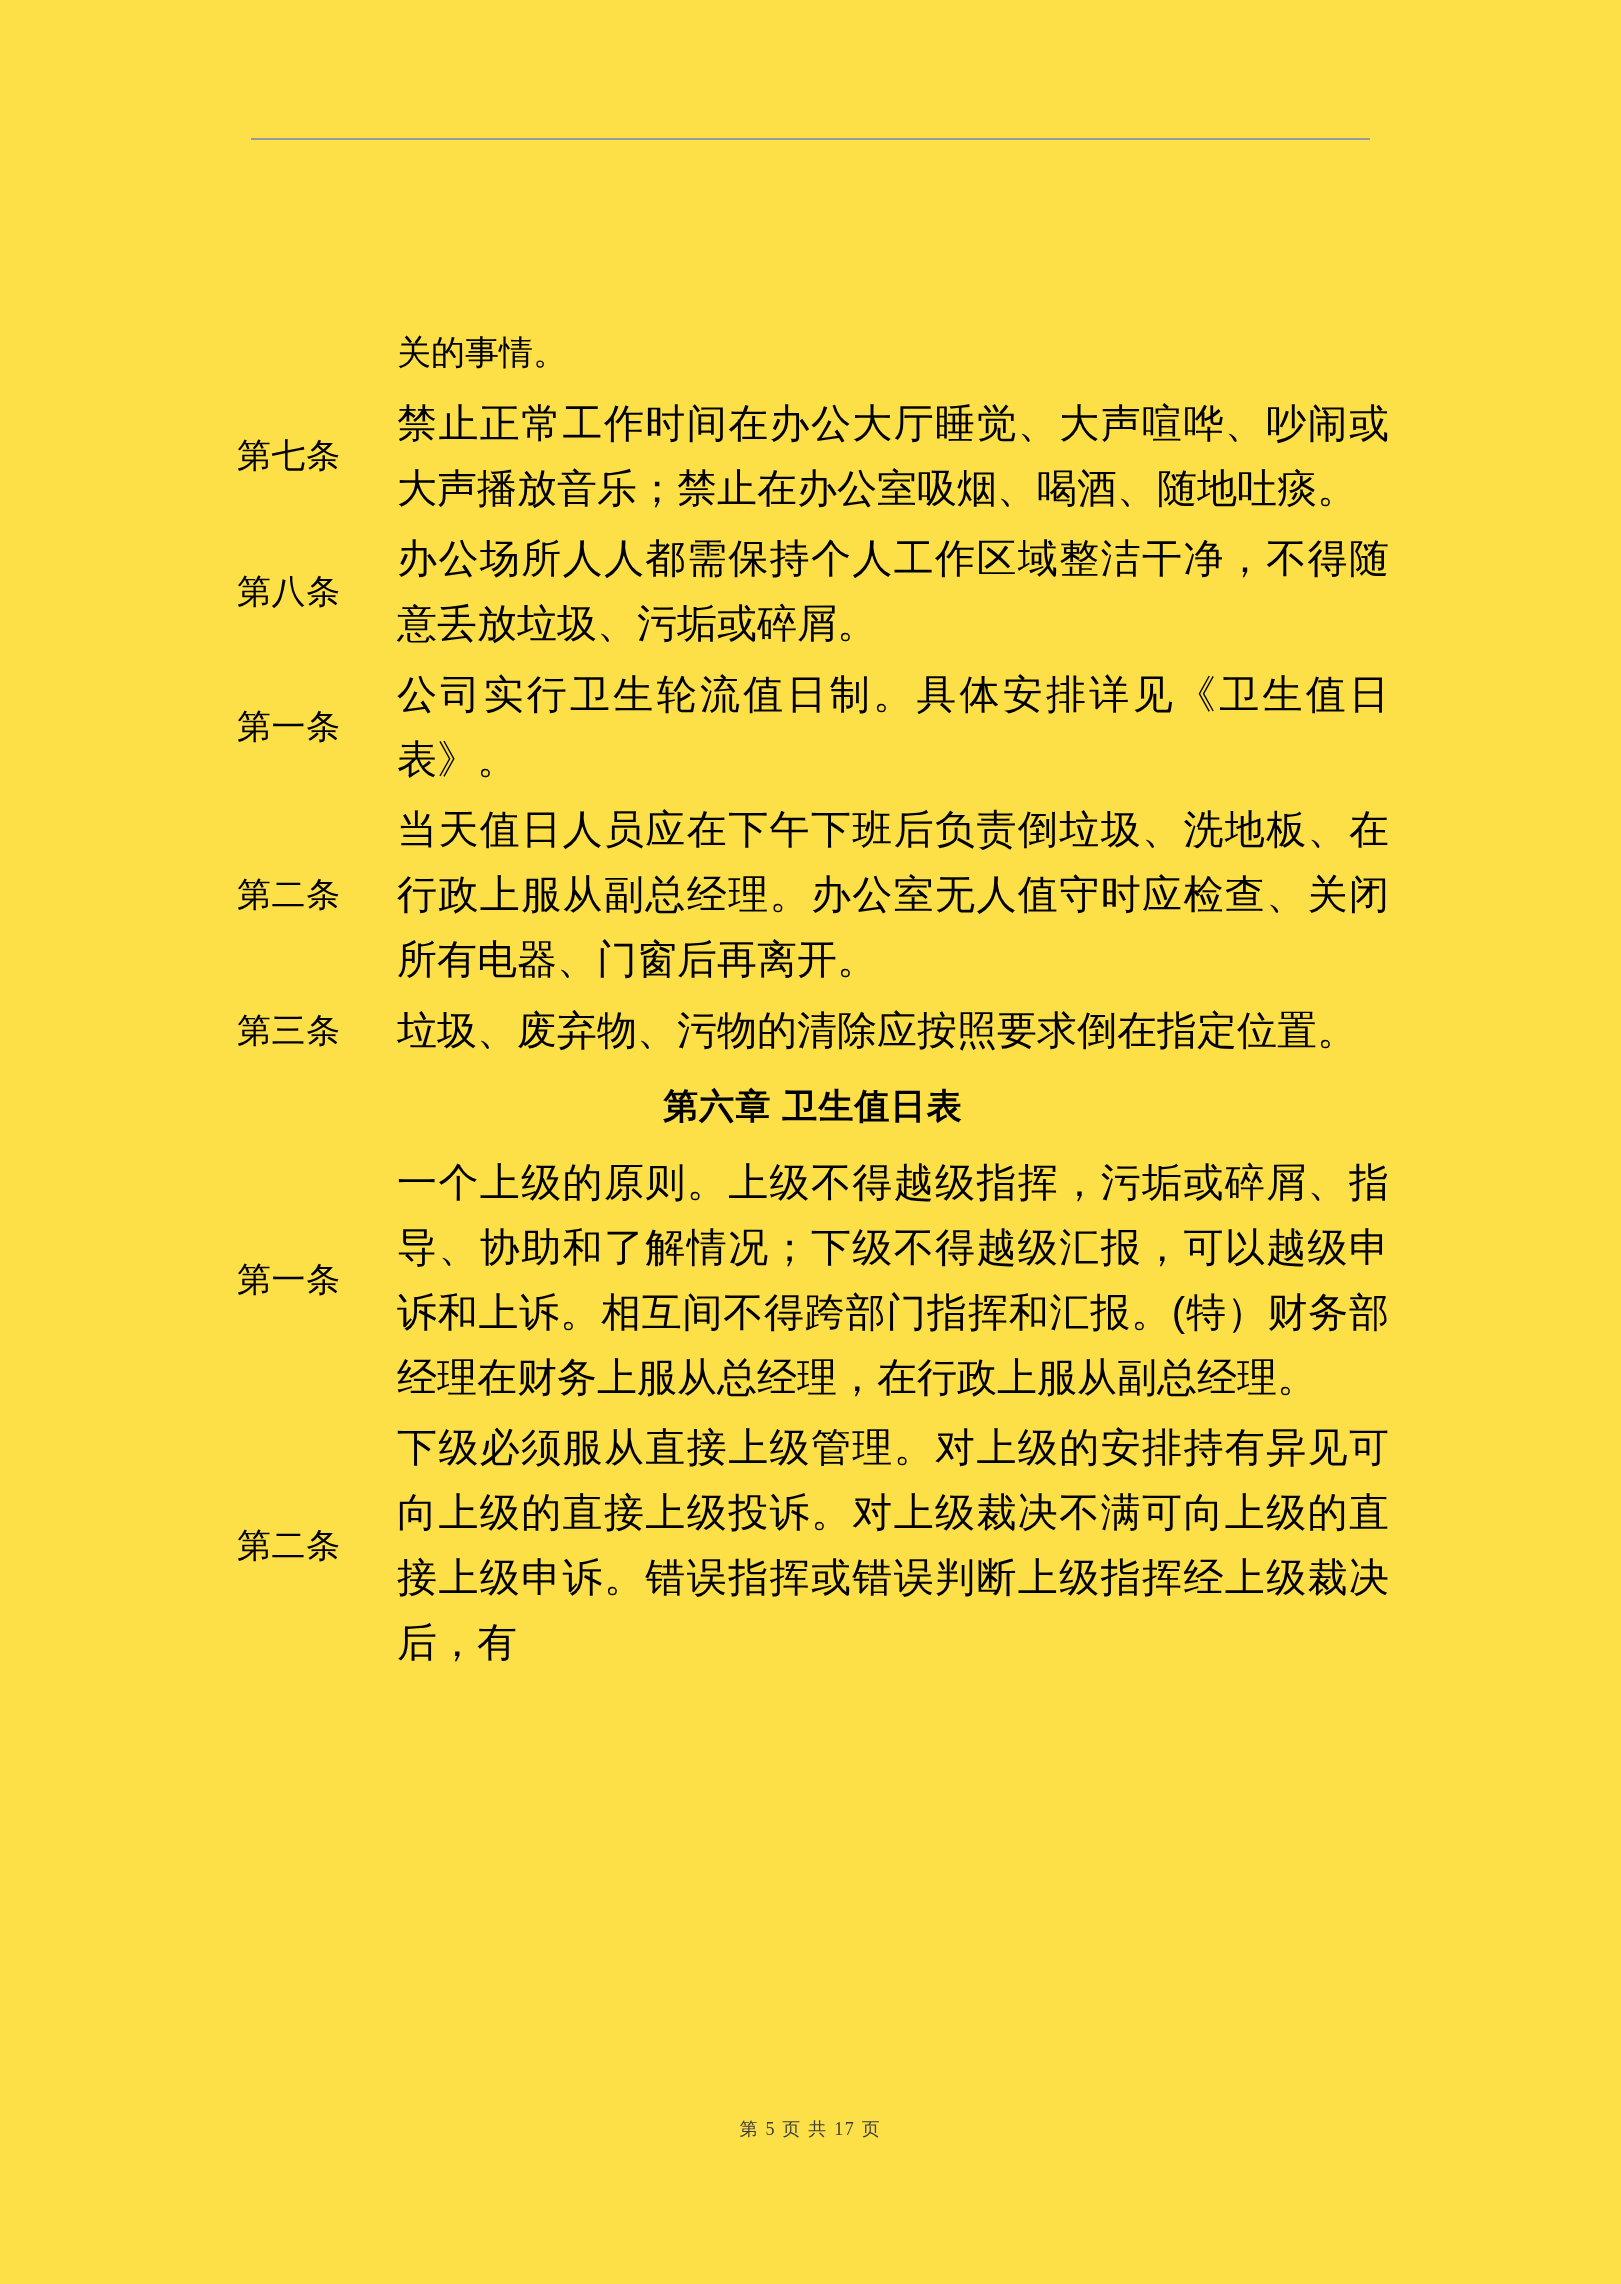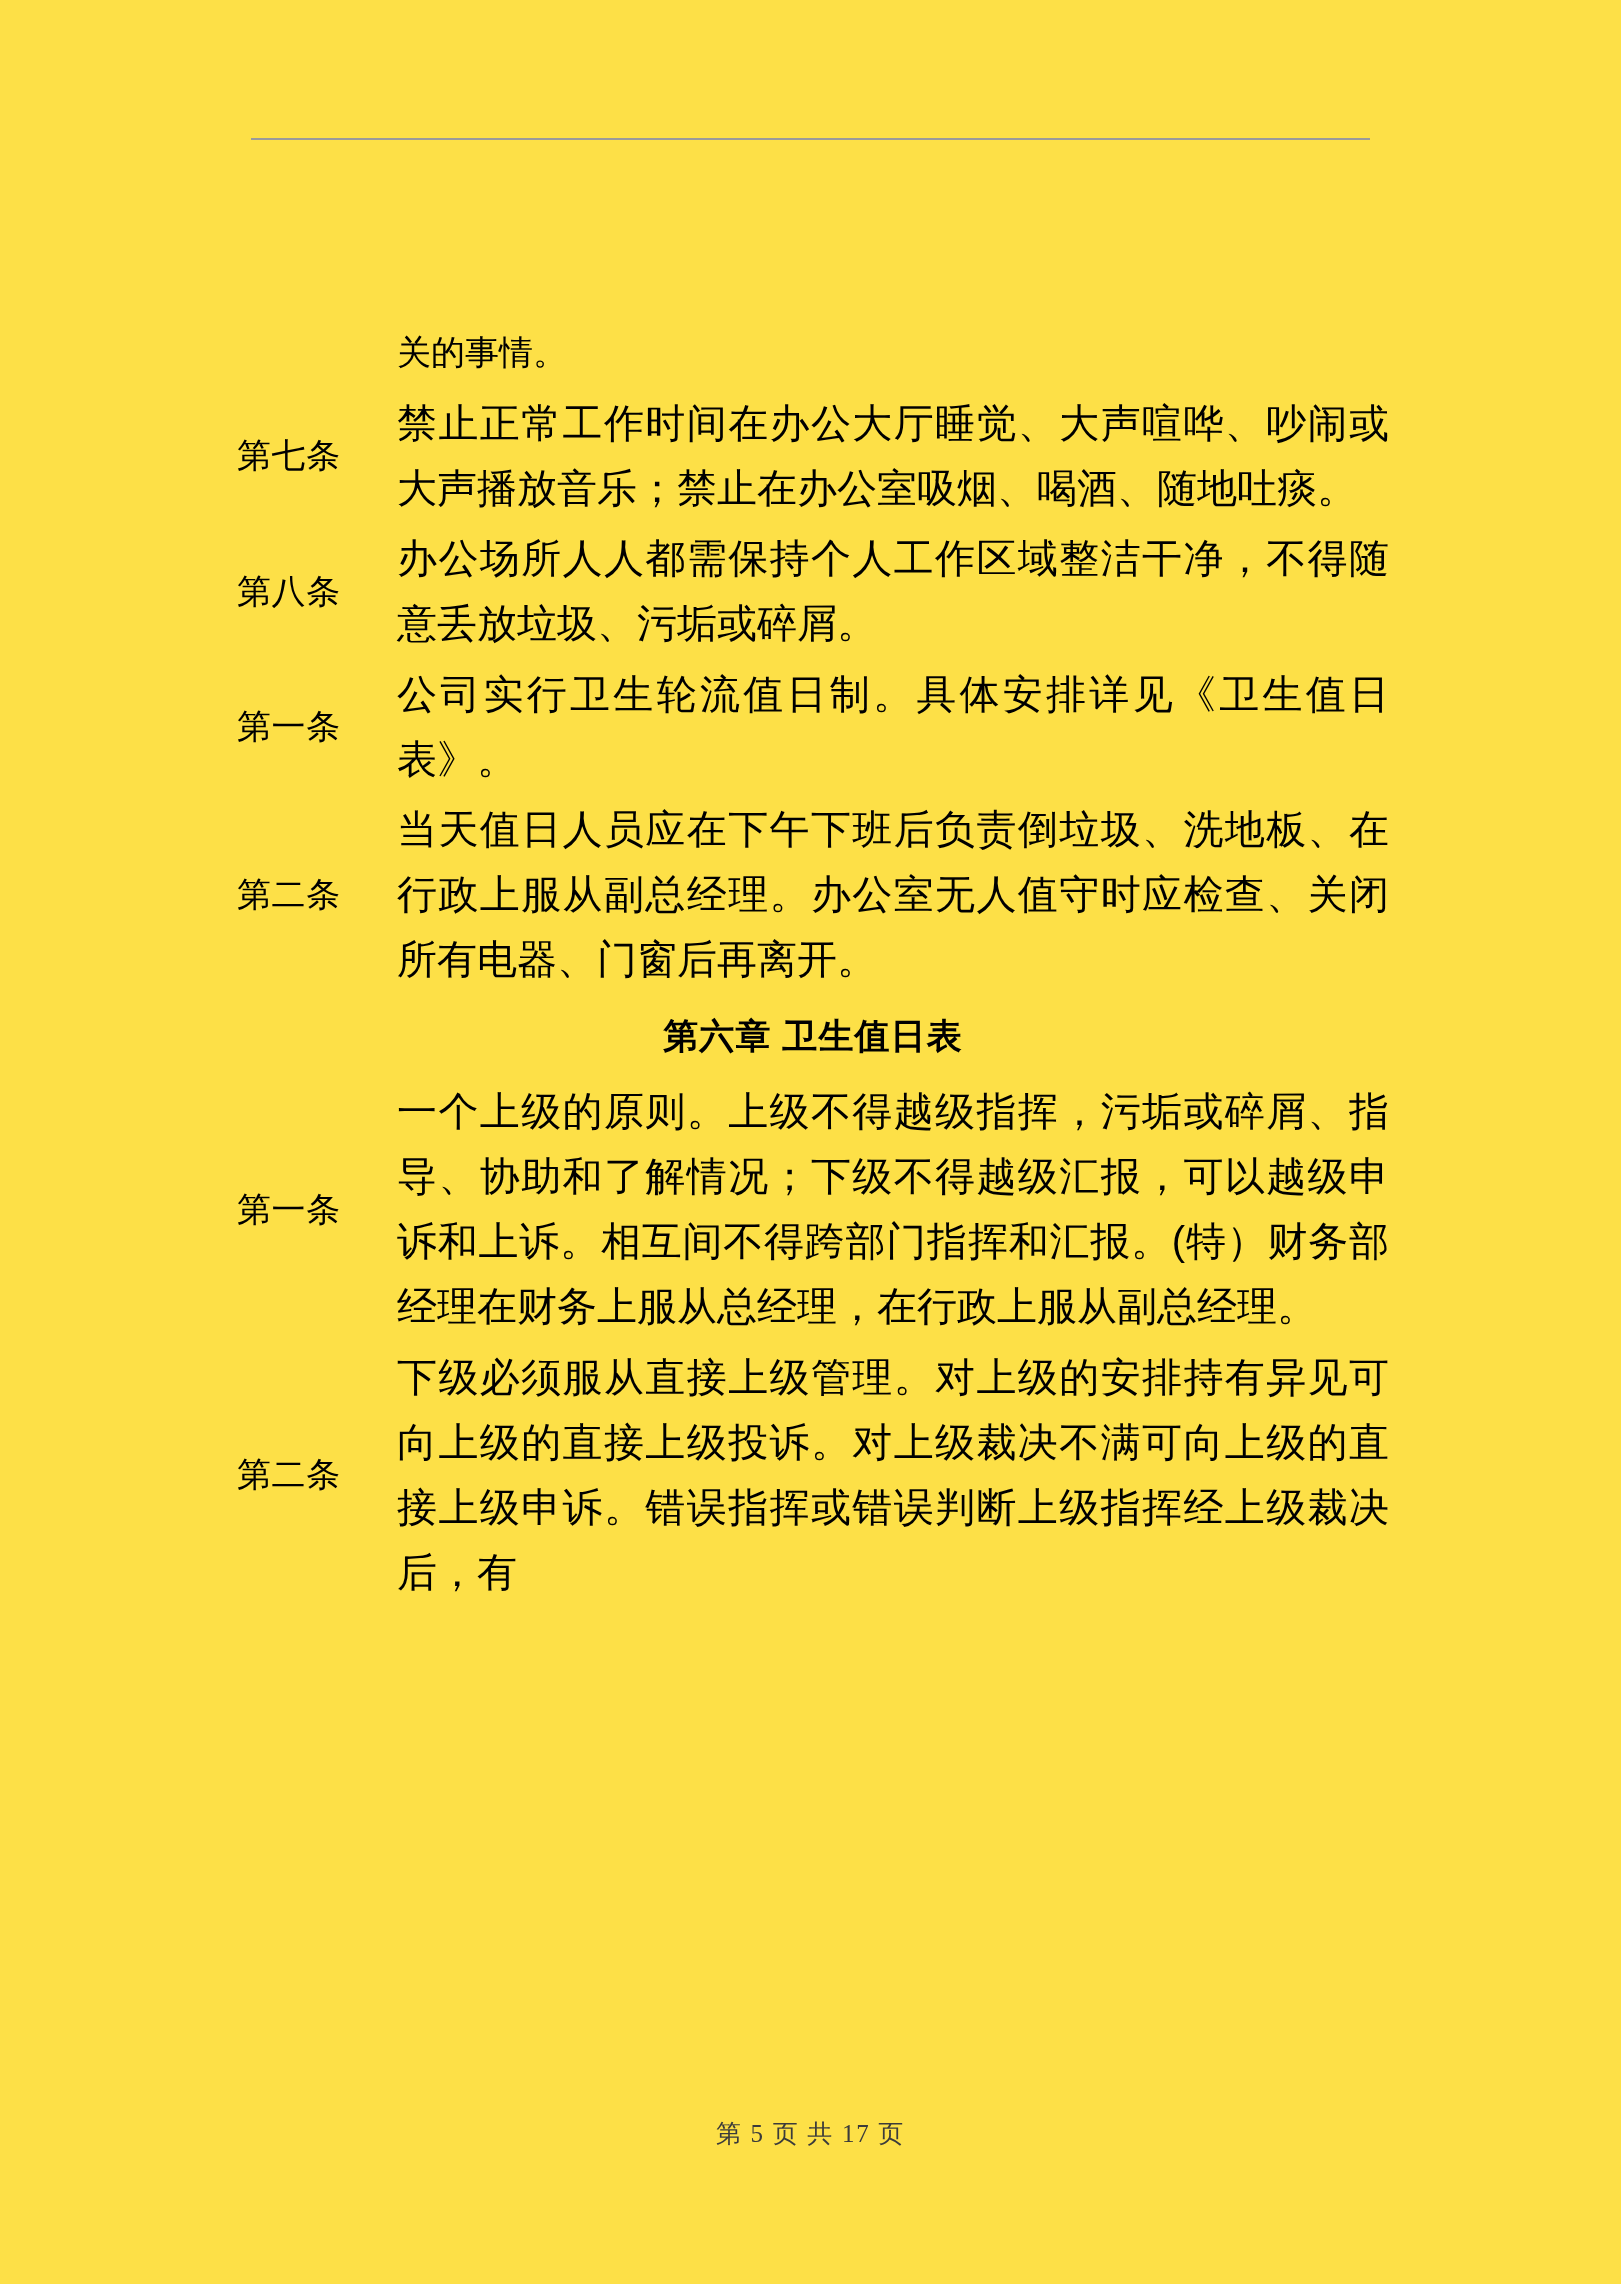--- a/index.html
+++ b/index.html
@@ -73,21 +73,21 @@
     line-height: 65px;
     margin-left: 160px;
     margin-bottom: 5.5px;
   }
   .footer {
     position: absolute;
     left: 0;
     top: 2117px;
     width: 1621px;
     text-align: center;
-    font-size: 25px;
+    font-size: 18px;
     color: #3b3b3b;
     letter-spacing: 1.7px;
     font-family: "Liberation Serif", serif;
   }
 </style>
 </head>
 <body>
 
 <div class="page">
 
@@ -111,20 +111,24 @@
     <div class="art">
       <div class="art-label">第一条</div>
       <div class="art-body">公司实行卫生轮流值日制。具体安排详见《卫生值日表》。</div>
     </div>
 
     <div class="art">
       <div class="art-label">第二条</div>
       <div class="art-body">当天值日人员应在下午下班后负责倒垃圾、洗地板、在行政上服从副总经理。办公室无人值守时应检查、关闭所有电器、门窗后再离开。</div>
     </div>
 
+    <div class="art">
+      <div class="art-label">第三条</div>
+      <div class="art-body">垃圾、废弃物、污物的清除应按照要求倒在指定位置。</div>
+    </div>
 
     <div class="chapter">第六章  卫生值日表</div>
 
     <div class="art">
       <div class="art-label">第一条</div>
       <div class="art-body">一个上级的原则。上级不得越级指挥，污垢或碎屑、指导、协助和了解情况；下级不得越级汇报，可以越级申诉和上诉。相互间不得跨部门指挥和汇报。(特）财务部经理在财务上服从总经理，在行政上服从副总经理。</div>
     </div>
 
     <div class="art">
       <div class="art-label">第二条</div>

